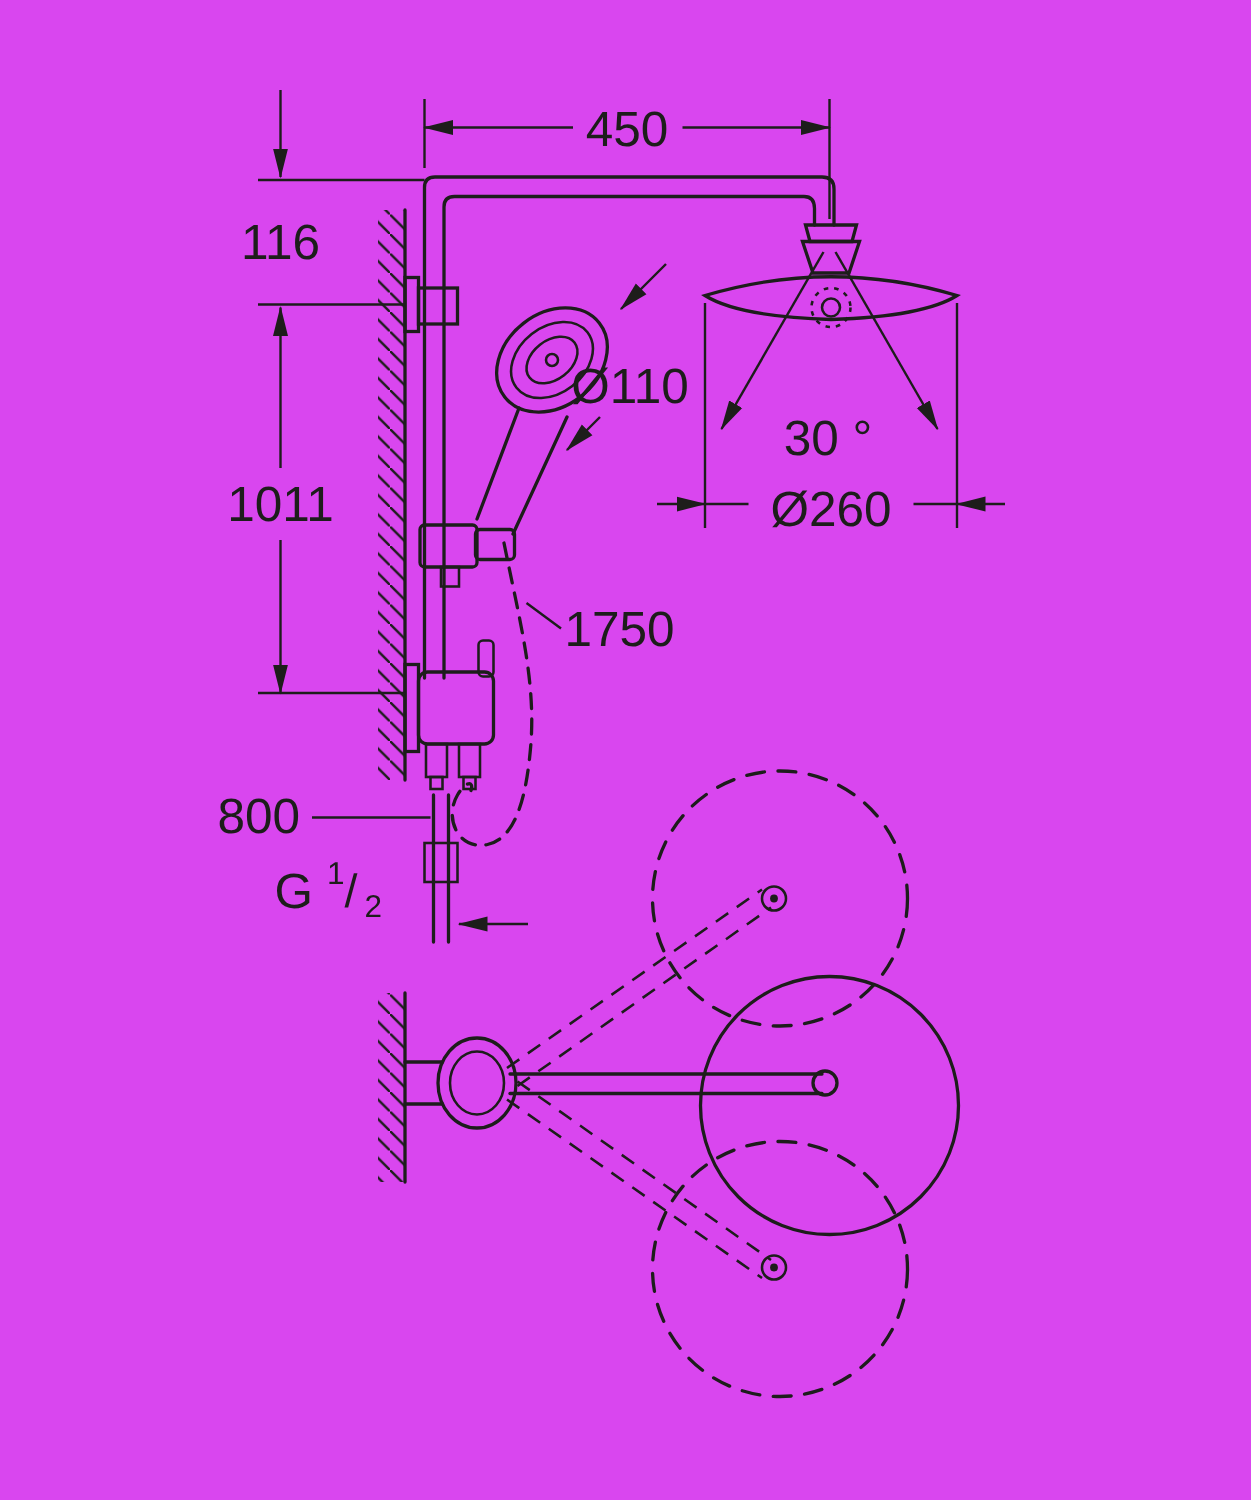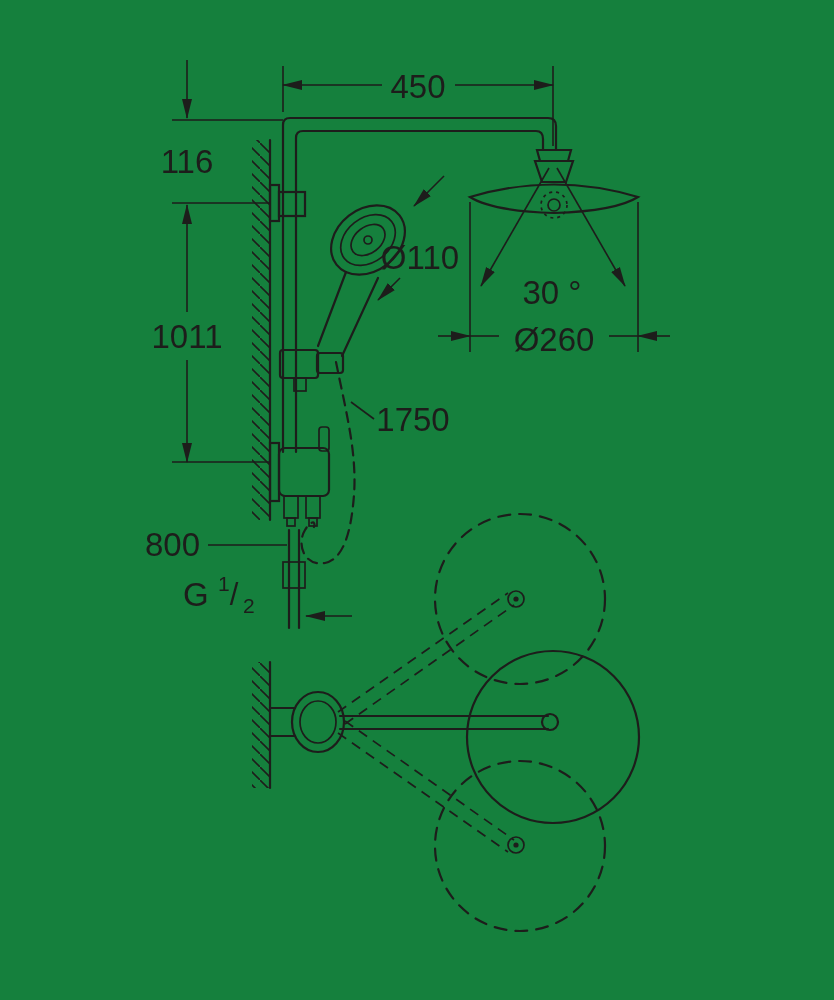--- a/index.html
+++ b/index.html
@@ -1,16 +1,16 @@
 <!DOCTYPE html>
 <html><head>
 <meta charset="utf-8">
 <style>
   html,body{margin:0;padding:0;background:#ffffff;}
-  .stage{position:relative;width:834px;height:1000px;background:#15803d;overflow:hidden;}
+  .stage{position:relative;width:834px;height:1000px;background:#d946ef;overflow:hidden;}
   svg{display:block;}
   .ln{stroke:#1d1d1b;stroke-width:2.2;fill:none;stroke-linecap:round;}
   .thin{stroke:#1d1d1b;stroke-width:1.7;fill:none;}
   .dim{stroke:#1d1d1b;stroke-width:1.6;fill:none;}
   .t{font-family:"Liberation Sans","DejaVu Sans",sans-serif;font-size:33px;fill:#1d1d1b;dominant-baseline:central;}
   .tsmall{font-size:21px;}
   .tslash{font-size:31px;}
 </style>
 </head>
 <body>

